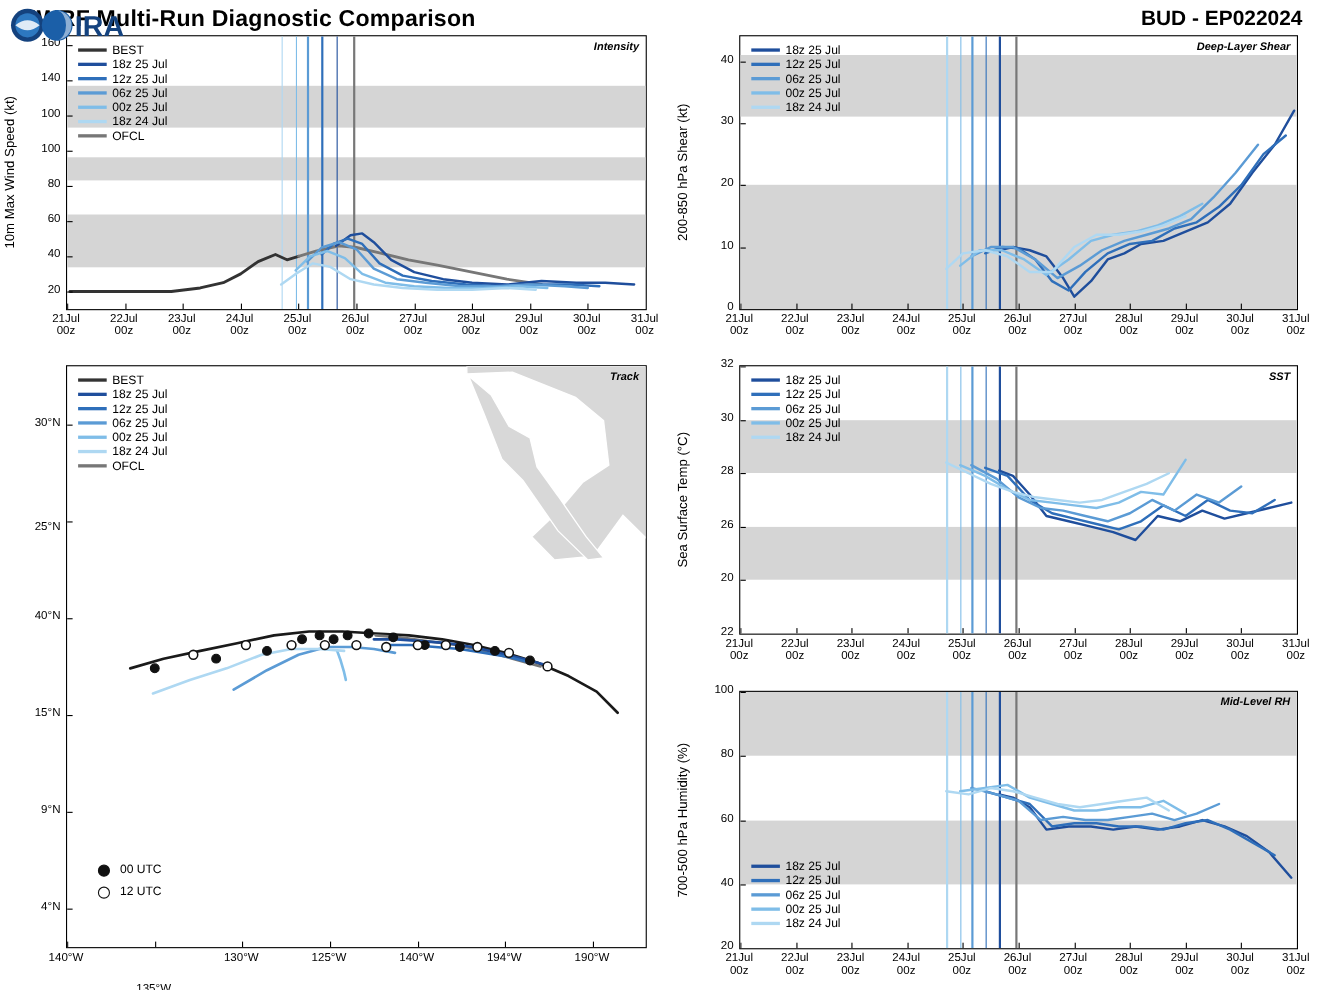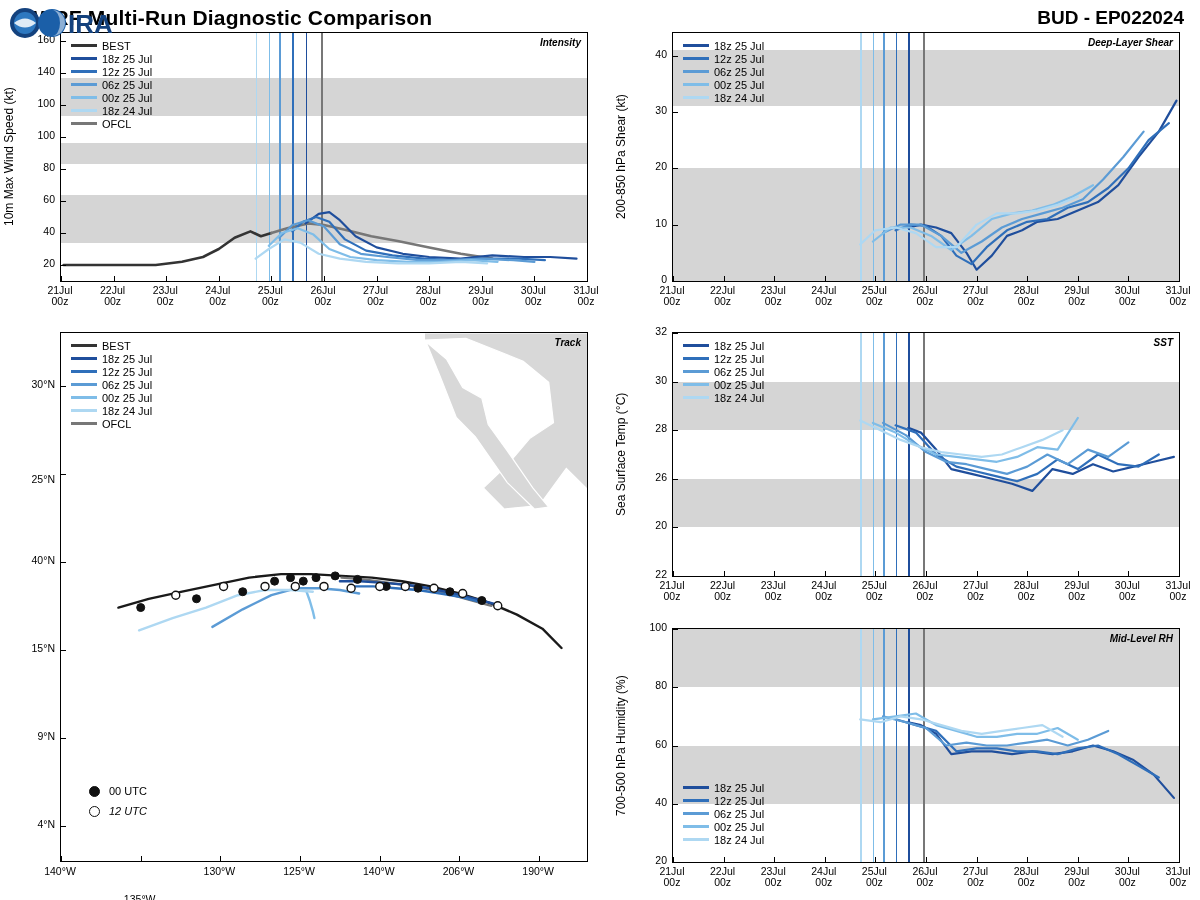--- a/index.html
+++ b/index.html
@@ -459,21 +459,21 @@
           <div class="row">
             <div class="swatch" style="background: rgb(119, 119, 119);"></div>
             <div class="ltext">OFCL</div>
           </div>
         </div>
         <div class="legend" style="left: 28px; top: 448px;">
           <div class="row" style="height: 20px;">
             <div style="width: 9px; height: 9px; border-radius: 50%; border: 1.4px solid rgb(17, 17, 17); margin-right: 9px; background: rgb(17, 17, 17);"></div>
             <div class="ltext">00 UTC</div>
           </div>
-          <div class="row" style="height: 20px; font-style: italic;">
+          <div class="row" style="height: 20px;">
             <div style="width: 9px; height: 9px; border-radius: 50%; border: 1.4px solid rgb(17, 17, 17); margin-right: 9px; background: rgb(255, 255, 255);"></div>
             <div class="ltext">12 UTC</div>
           </div>
         </div>
         <div class="tmark" style="left: 0px; top: 492.8px; width: 5px; height: 1px;"></div>
         <div class="tmark" style="left: 0px; top: 404.8px; width: 5px; height: 1px;"></div>
         <div class="tmark" style="left: 0px; top: 316.8px; width: 5px; height: 1px;"></div>
         <div class="tmark" style="left: 0px; top: 228.8px; width: 5px; height: 1px;"></div>
         <div class="tmark" style="left: 0px; top: 140.8px; width: 5px; height: 1px;"></div>
         <div class="tmark" style="left: 0px; top: 52.8px; width: 5px; height: 1px;"></div>
@@ -489,21 +489,21 @@
       <div class="ytick" style="left: -48px; width: 43px; top: 397.8px;">9°N</div>
       <div class="ytick" style="left: -48px; width: 43px; top: 309.8px;">15°N</div>
       <div class="ytick" style="left: -48px; width: 43px; top: 221.8px;">40°N</div>
       <div class="ytick" style="left: -48px; width: 43px; top: 141px;">25°N</div>
       <div class="ytick" style="left: -48px; width: 43px; top: 45.8px;">30°N</div>
       <div class="tick" style="left: -26px; width: 52px; top: 534px;">140°W</div>
       <div class="tick" style="left: 53.697px; width: 52px; top: 534px; margin-top: 28px;">135°W</div>
       <div class="tick" style="left: 133.394px; width: 52px; top: 534px;">130°W</div>
       <div class="tick" style="left: 213.091px; width: 52px; top: 534px;">125°W</div>
       <div class="tick" style="left: 292.788px; width: 52px; top: 534px;">140°W</div>
-      <div class="tick" style="left: 372.485px; width: 52px; top: 534px;">206°W</div>
+      <div class="tick" style="left: 372.485px; width: 52px; top: 534px;">194°W</div>
       <div class="tick" style="left: 452.182px; width: 52px; top: 534px;">190°W</div>
     </div>
   </div>
 
 <svg class="logo" viewBox="0 0 120 46">
   <circle cx="17" cy="23" r="15" fill="#14427e"></circle>
   <circle cx="17" cy="23" r="11" fill="#2d78c0"></circle>
   <path d="M6 23 q11 -9 22 0 q-11 9 -22 0z" fill="#ffffff" opacity=".85"></path>
   <circle cx="44" cy="23" r="14" fill="#1b5fa8"></circle>
   <path d="M44 10 a13 13 0 0 1 0 26 a8 13 0 0 0 0 -26z" fill="#ffffff" opacity=".5"></path>

